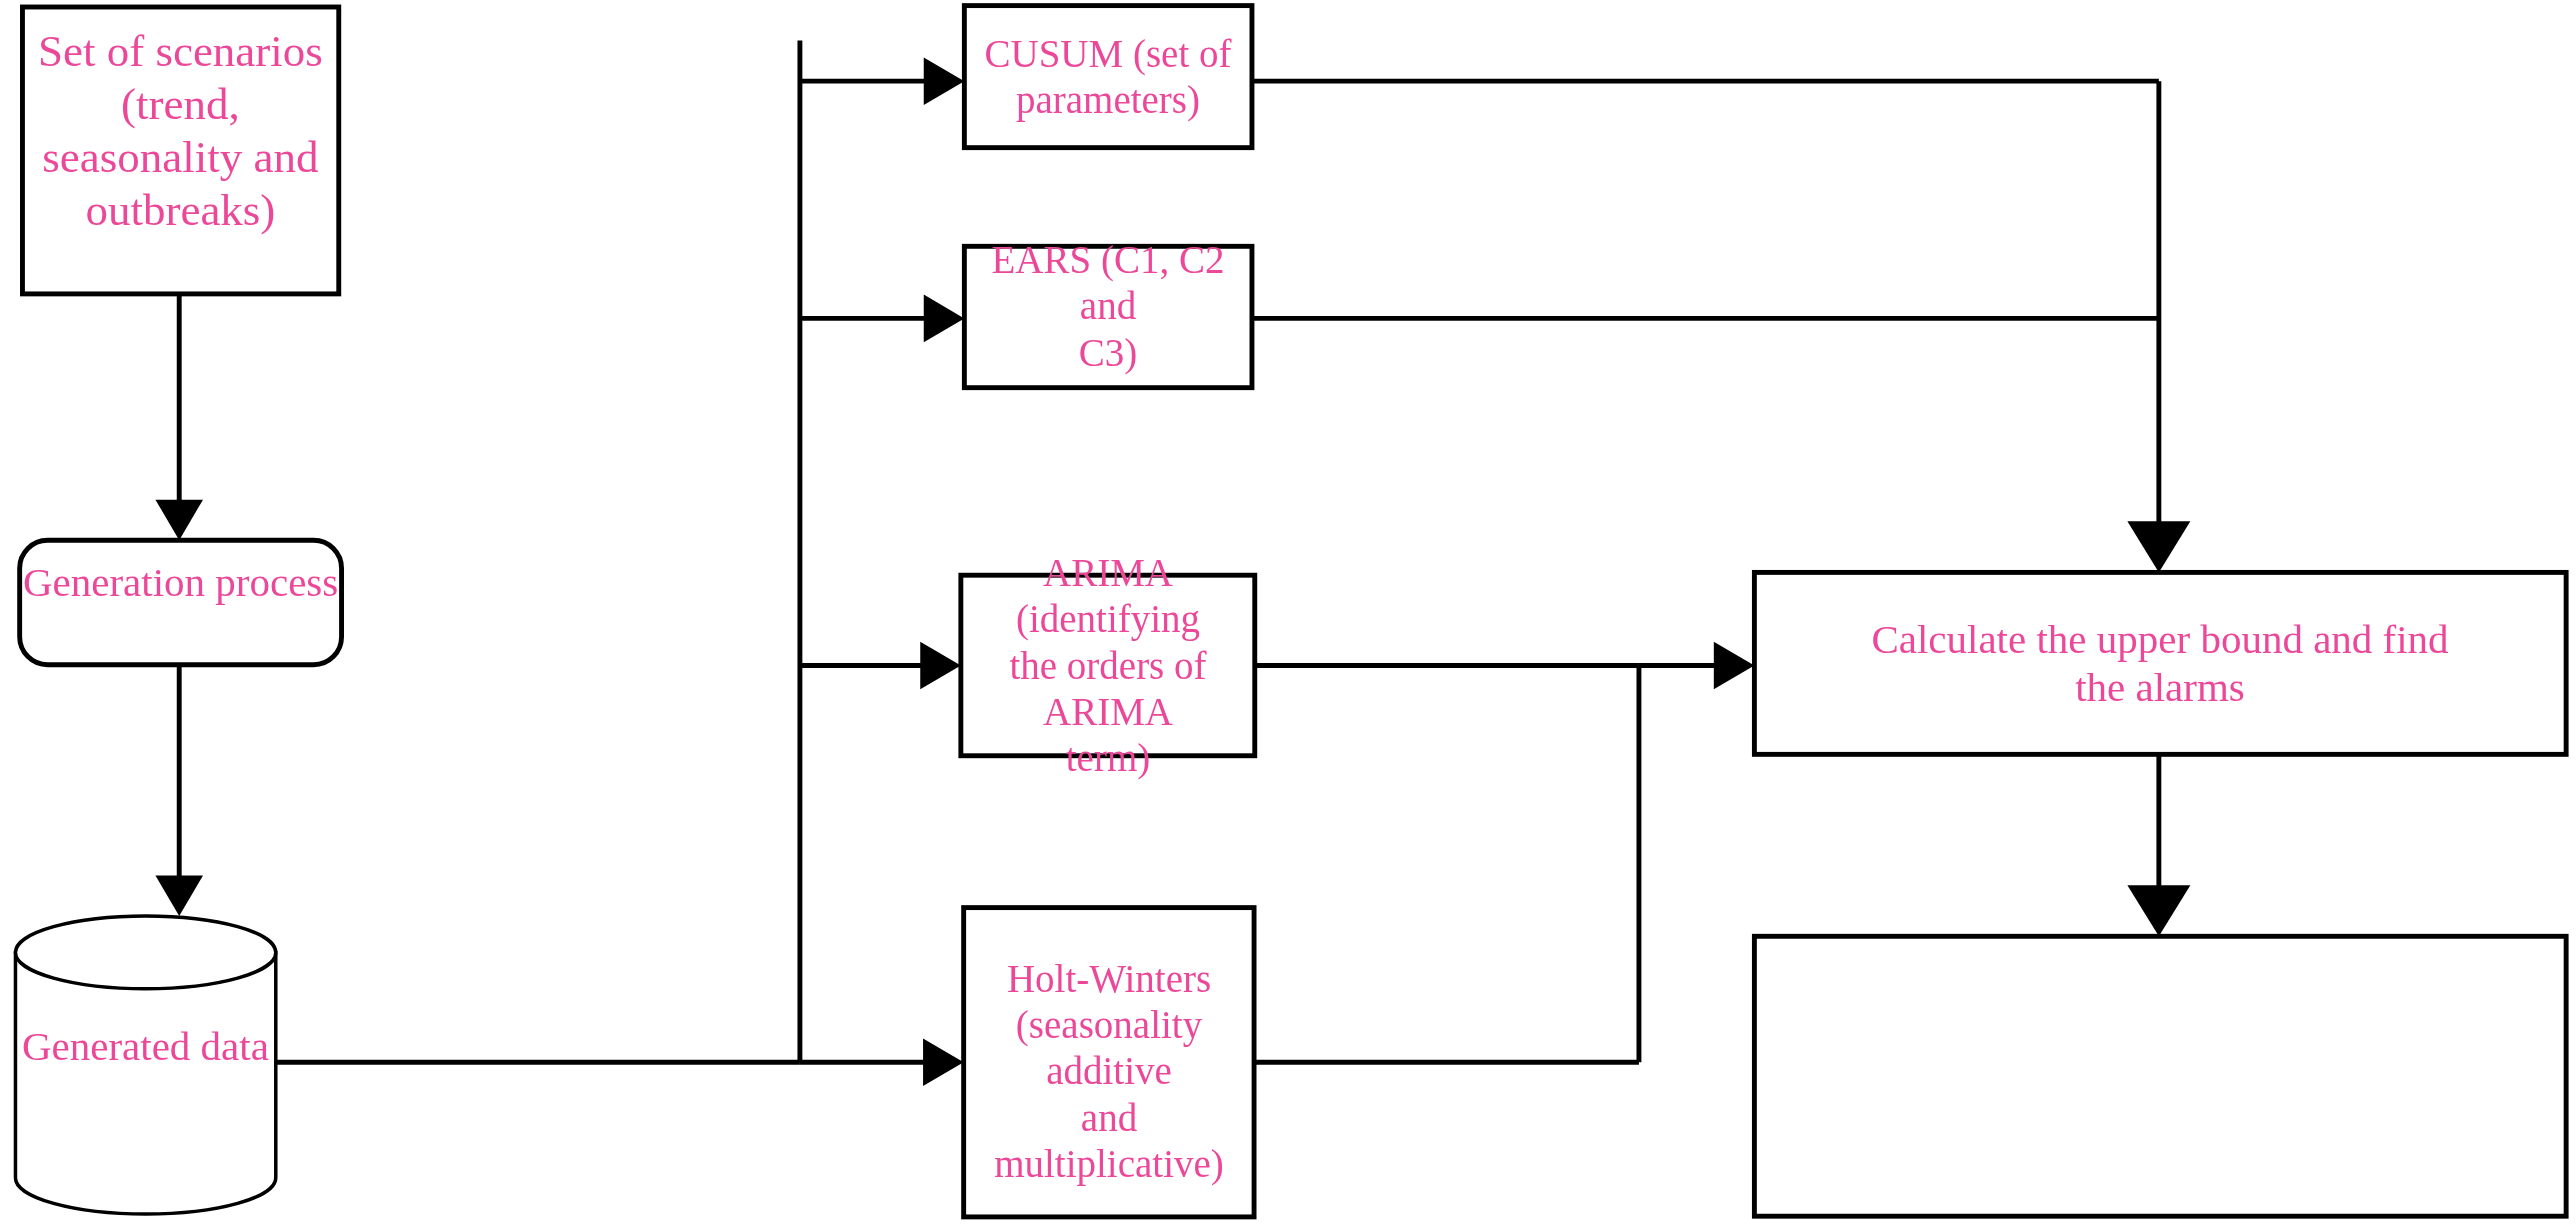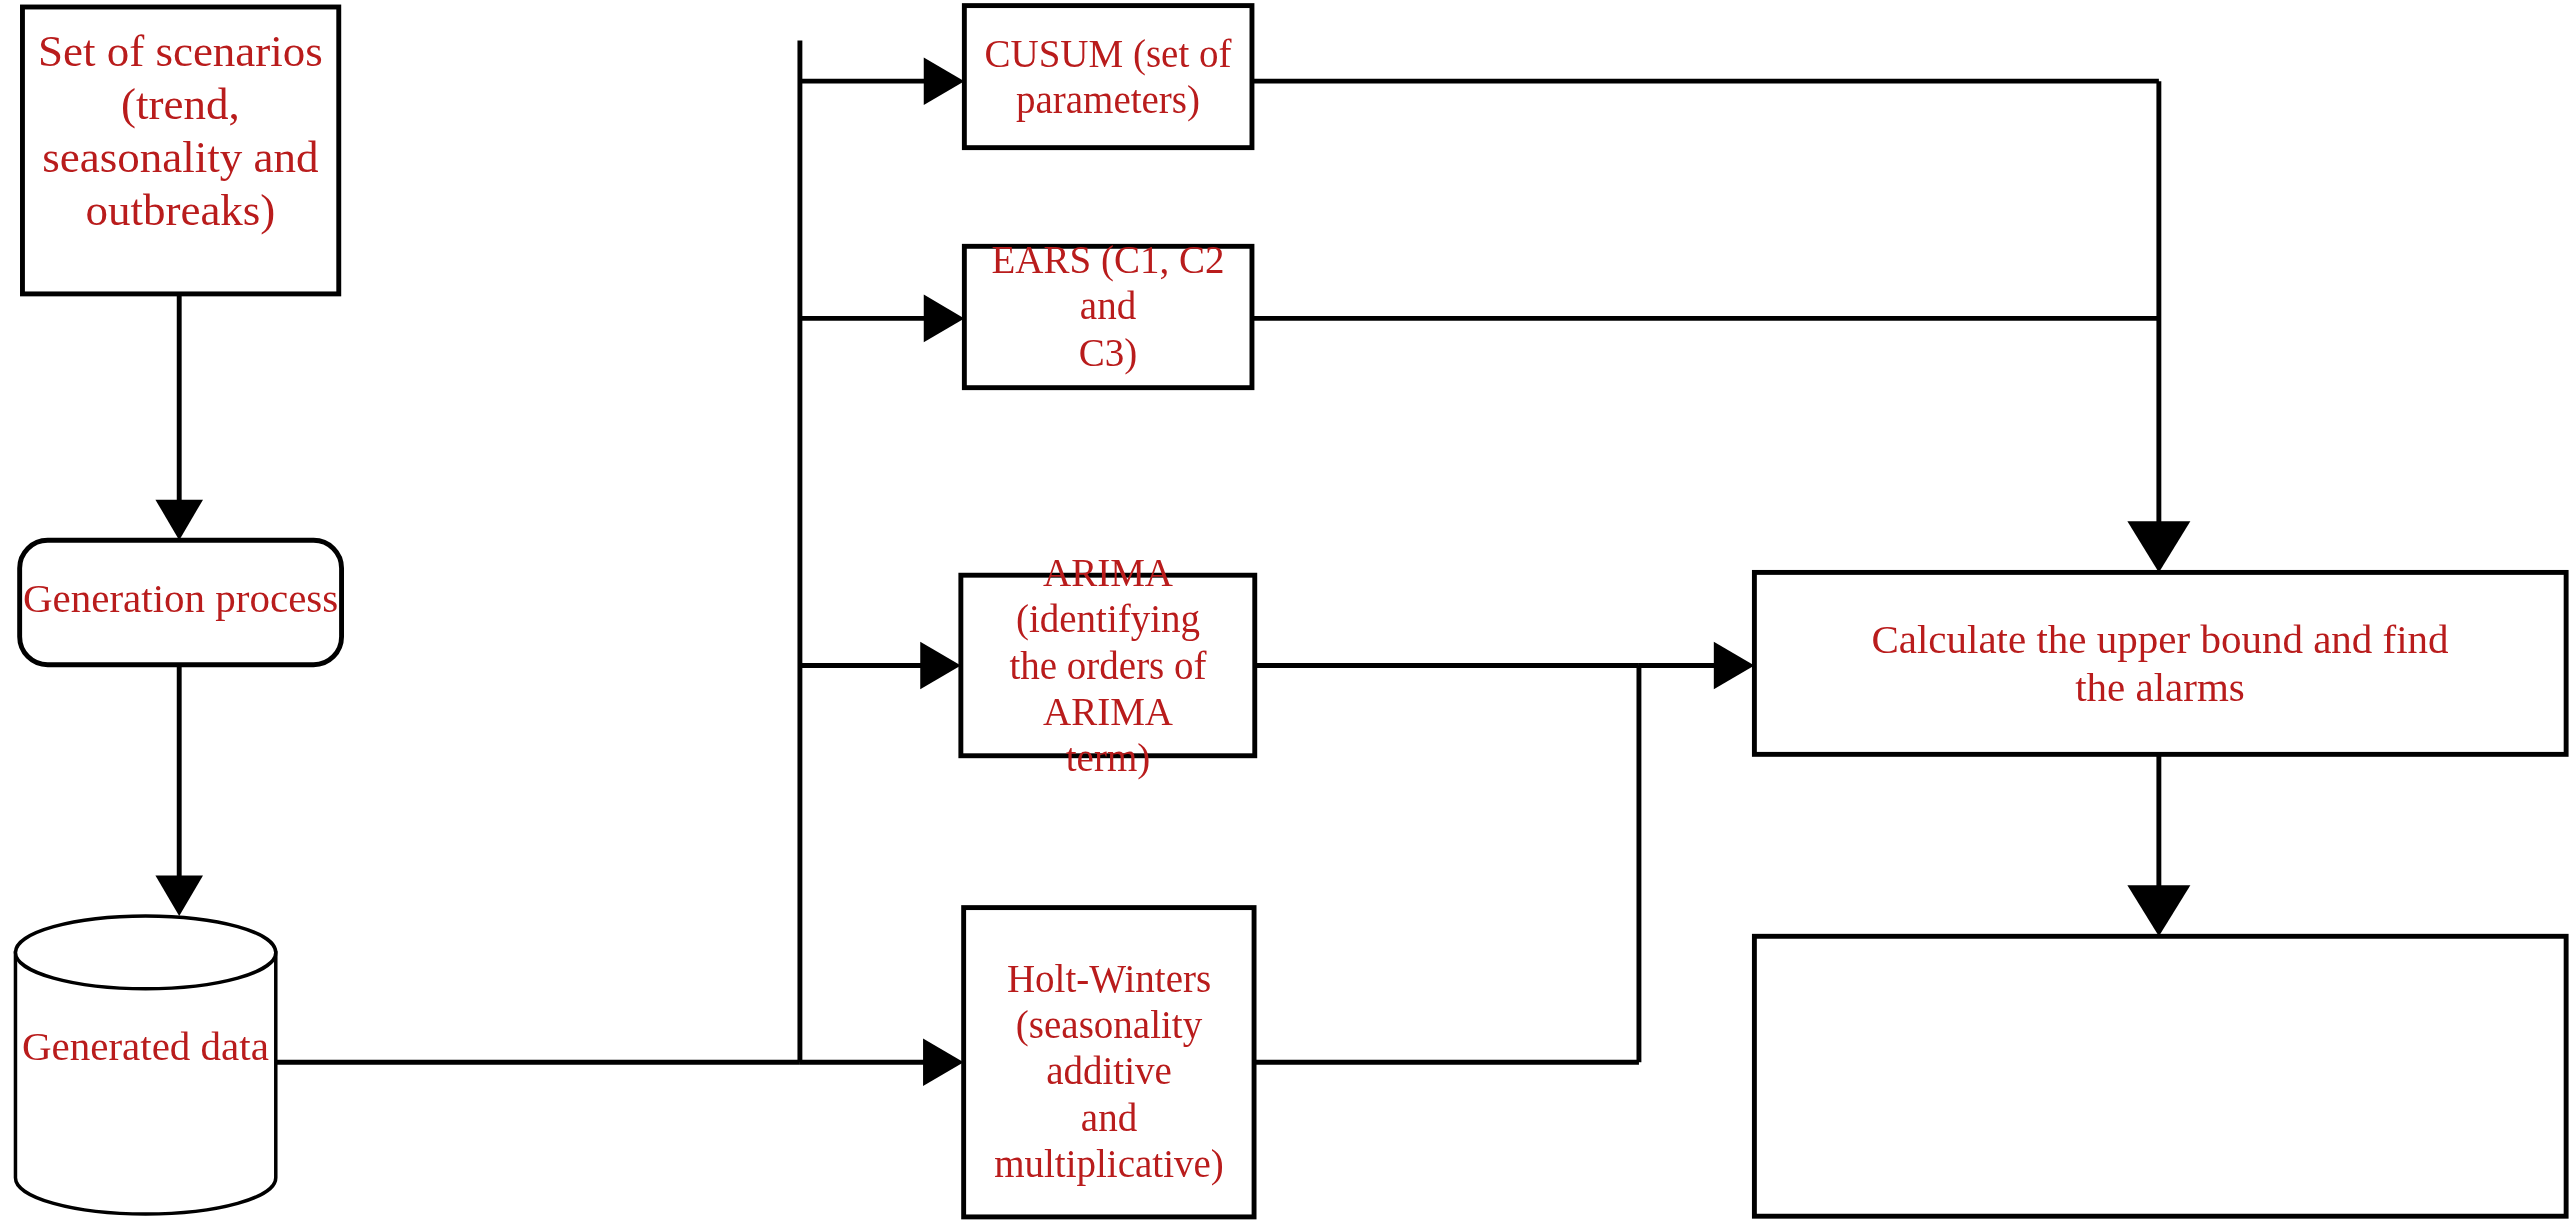--- a/index.html
+++ b/index.html
@@ -44,21 +44,21 @@
   .arrow-head {
     fill: #000000;
   }
   
   .label {
     position: absolute;
     display: flex;
     align-items: center;
     justify-content: center;
     text-align: center;
-    color: #b91c1c;
+    color: #ec4899;
     line-height: 1.18;
     box-sizing: border-box;
   }
   .label > span { display: block; width: 100%; }
   .lbl-title-big   { font-size: 45px; }
   .lbl-title       { font-size: 41px; }
   .lbl-method      { font-size: 39px; }
   .ital { }
   .justified {
     text-align: justify;
@@ -166,21 +166,21 @@
   </svg>
 
   <div class="label lbl-title-big" style="left:22.4px; top:7px; width:316px; height:287px; align-items:flex-start; padding-top:18px;">
     <span>
       <span>Set of scenarios</span><br>
       <span class="ital">(trend, seasonality and</span><br>
       <span class="ital">outbreaks)</span>
     </span>
   </div>
 
-  <div class="label lbl-title" style="left:19.6px; top:536px; width:322px; height:125px;">
+  <div class="label lbl-title" style="left:19.6px; top:520px; width:322px; height:125px;">
     <span>Generation process</span>
   </div>
 
   <div class="label lbl-title" style="left:15.4px; top:1018px; width:260px; height:56px;">
     <span>Generated data</span>
   </div>
 
   <div class="label lbl-method" style="left:964px; top:5.6px; width:288px; height:142px;">
     <span>
       <span>CUSUM </span><span class="ital">(set of</span><br>

